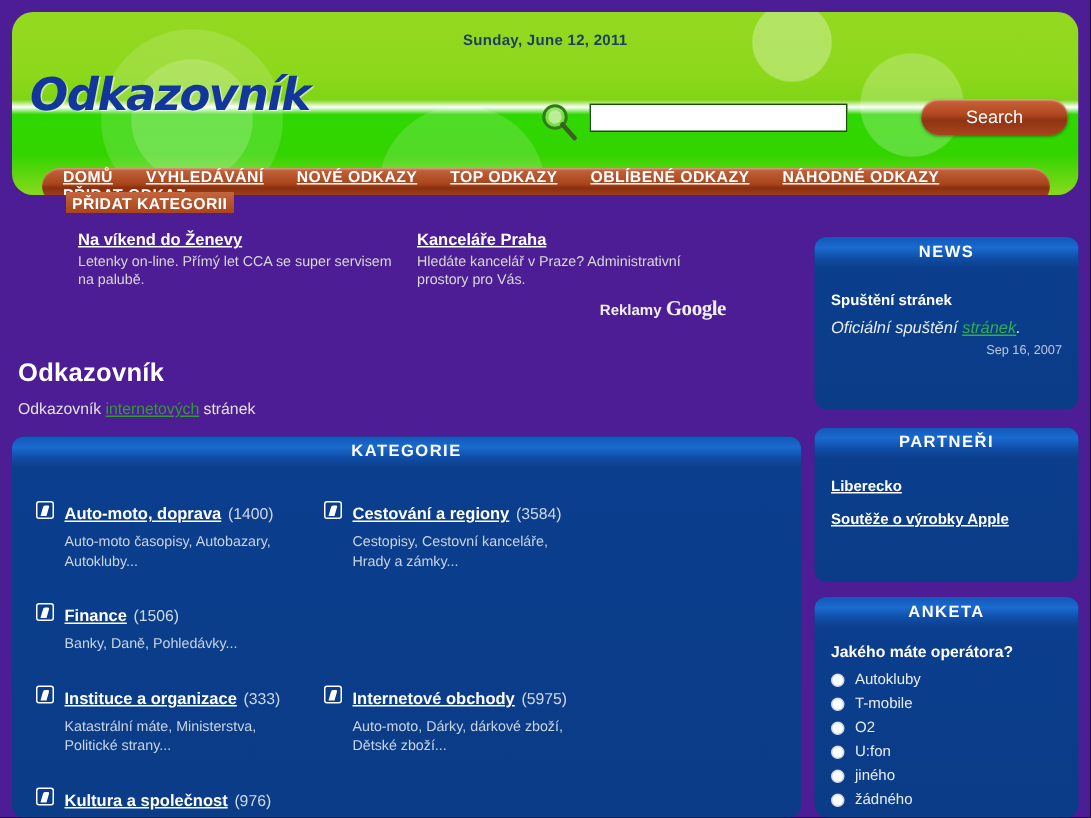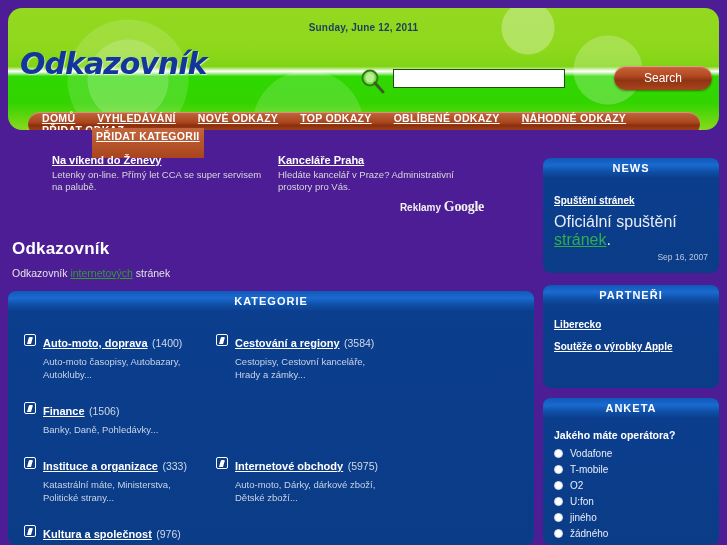--- a/index.html
+++ b/index.html
@@ -105,26 +105,24 @@
     white-space: nowrap;
     letter-spacing: 0.3px;
   }
   .navbar a:last-child { margin-right: 0; }
   .nav-wrap-item {
     position: absolute;
     left: 44px; top: 128px;
     color: #ffffff;
     font-size: 10.5px;
     font-weight: bold;
-    text-decoration: underline;
     background: linear-gradient(to bottom, #c2663d, #a9441c);
-    padding: 2px 4px 16px 4px;
+    padding: 2px 4px 0 4px;
     letter-spacing: 0.3px;
     white-space: nowrap;
-    margin-left: 48px;
   }
 
   
   .ads {
     position: absolute;
     left: 52px; top: 150px;
     width: 440px;
   }
   .ads-row { display: flex; gap: 14px; }
   .ad { width: 212px; }
@@ -239,23 +237,23 @@
   }
 
   
   .news-panel   { position: absolute; left: 543px; top: 158px; width: 176px; height: 115px; }
   .partner-panel{ position: absolute; left: 543px; top: 285px; width: 176px; height: 103px; }
   .anketa-panel { position: absolute; left: 543px; top: 398px; width: 176px; height: 147px; }
 
   .news-body { padding: 12px 11px 8px 11px; }
   .news-title {
     color: #ffffff; font-size: 10px; font-weight: bold;
-    text-decoration: underline; display: inline-block; margin-bottom: 7px; text-align: center;
-  }
-  .news-text { color: #e7ecf5; font-size: 16px; }
+    display: inline-block; margin-bottom: 7px; text-align: center;
+  }
+  .news-text { color: #e7ecf5; font-size: 11px; font-style: italic; }
   .news-text a { color: #2fae4e; text-decoration: underline; }
   .news-date { color: #bcc8dc; font-size: 8.5px; text-align: right; margin-top: 3px; }
 
   .partner-body { padding: 14px 11px 8px 11px; }
   .partner-body a {
     display: block;
     color: #ffffff;
     font-size: 10px;
     font-weight: bold;
     text-decoration: underline;
@@ -422,21 +420,21 @@
     </div>
   </div>
 
   <div class="panel anketa-panel">
     <div class="panel-head">ANKETA</div>
     <div class="anketa-body">
       <div class="anketa-q">Jakého máte operátora?</div>
 
       <div class="anketa-opt">
         <span class="radio"></span>
-        <span class="anketa-label">Vodafone</span>
+        <span class="anketa-label">Autokluby</span>
       </div>
       <div class="anketa-opt">
         <span class="radio"></span>
         <span class="anketa-label">T-mobile</span>
       </div>
       <div class="anketa-opt">
         <span class="radio"></span>
         <span class="anketa-label">O2</span>
       </div>
       <div class="anketa-opt">

